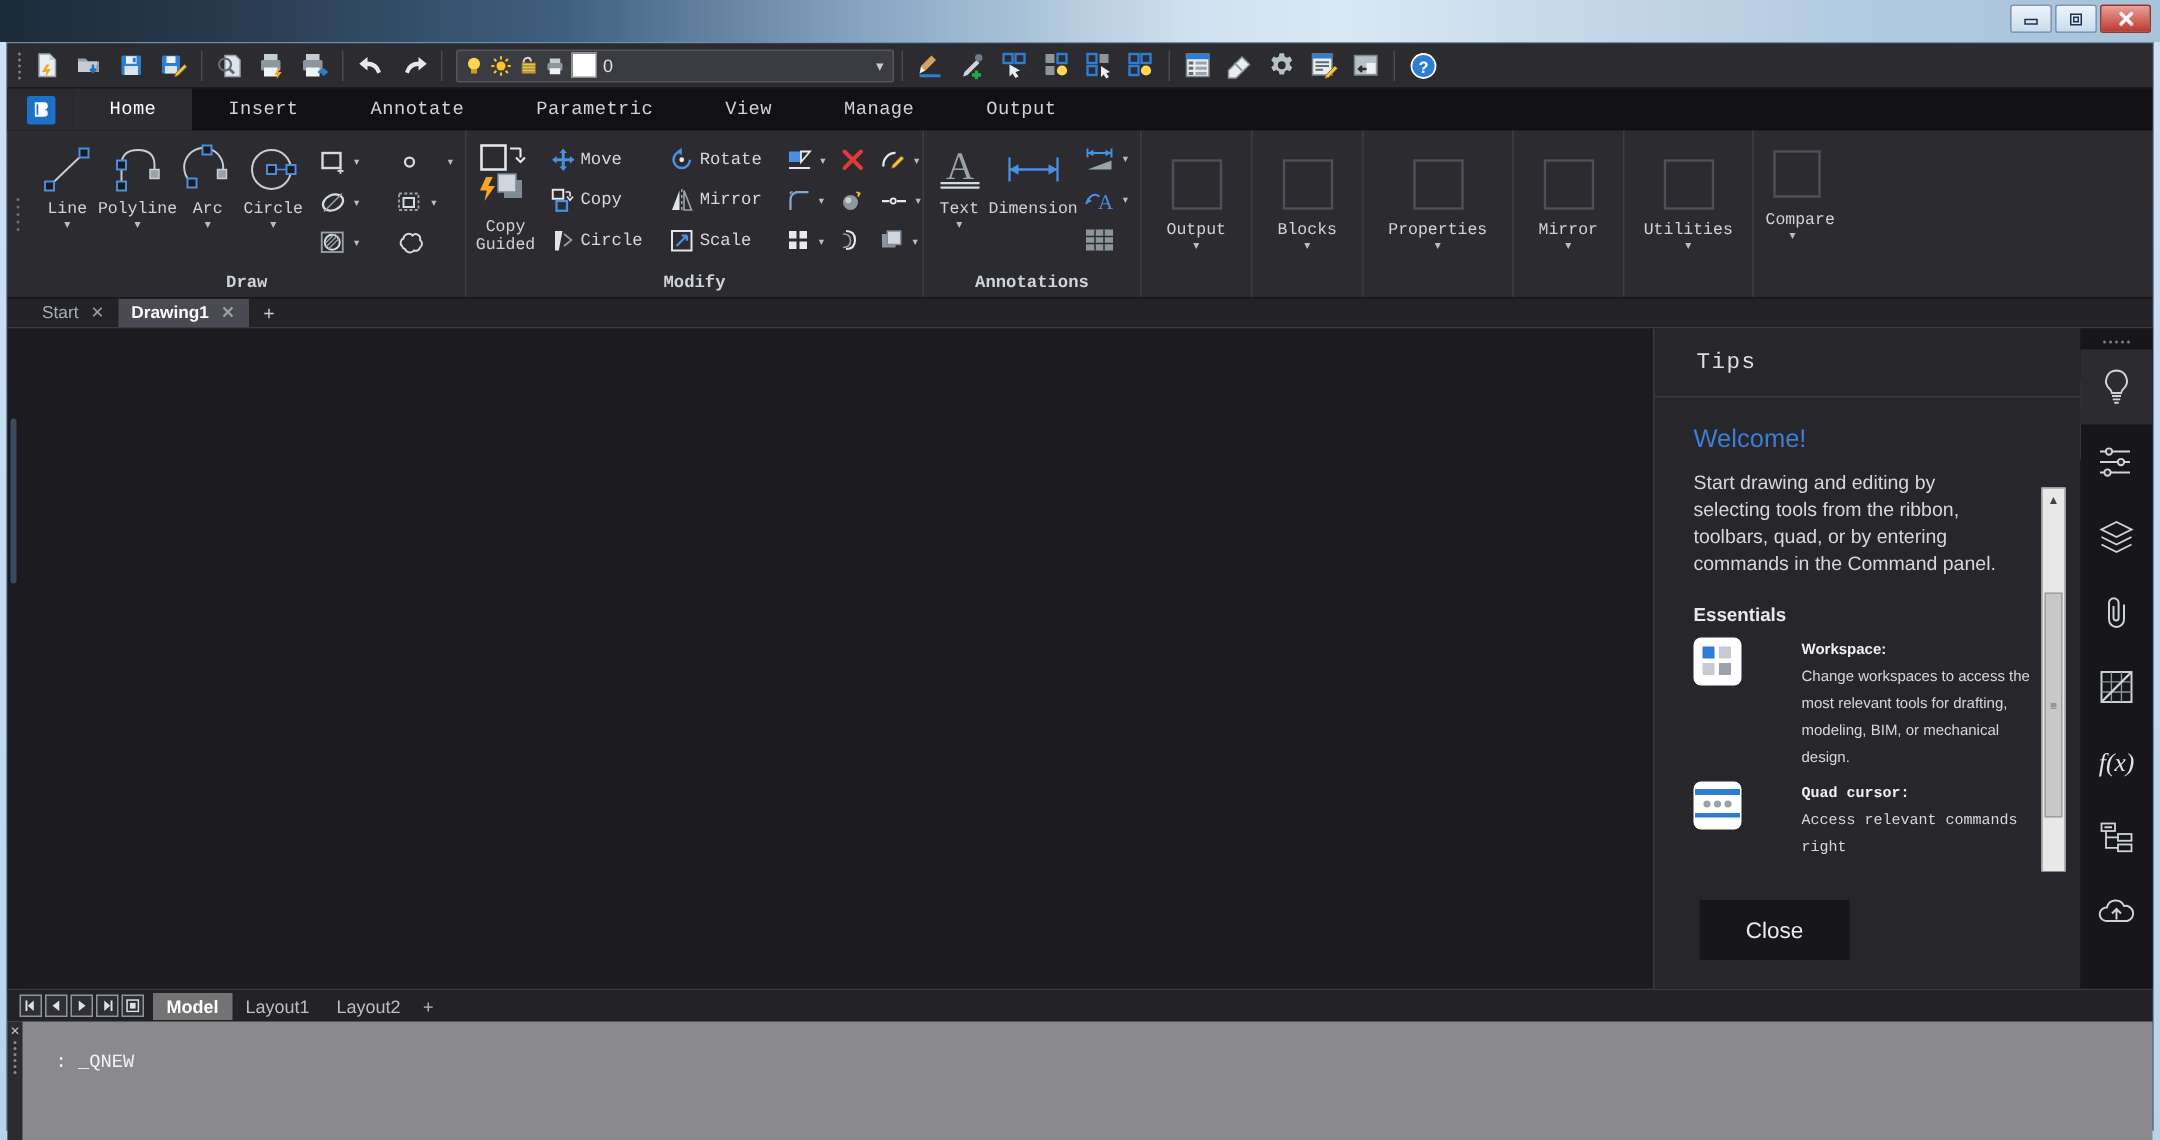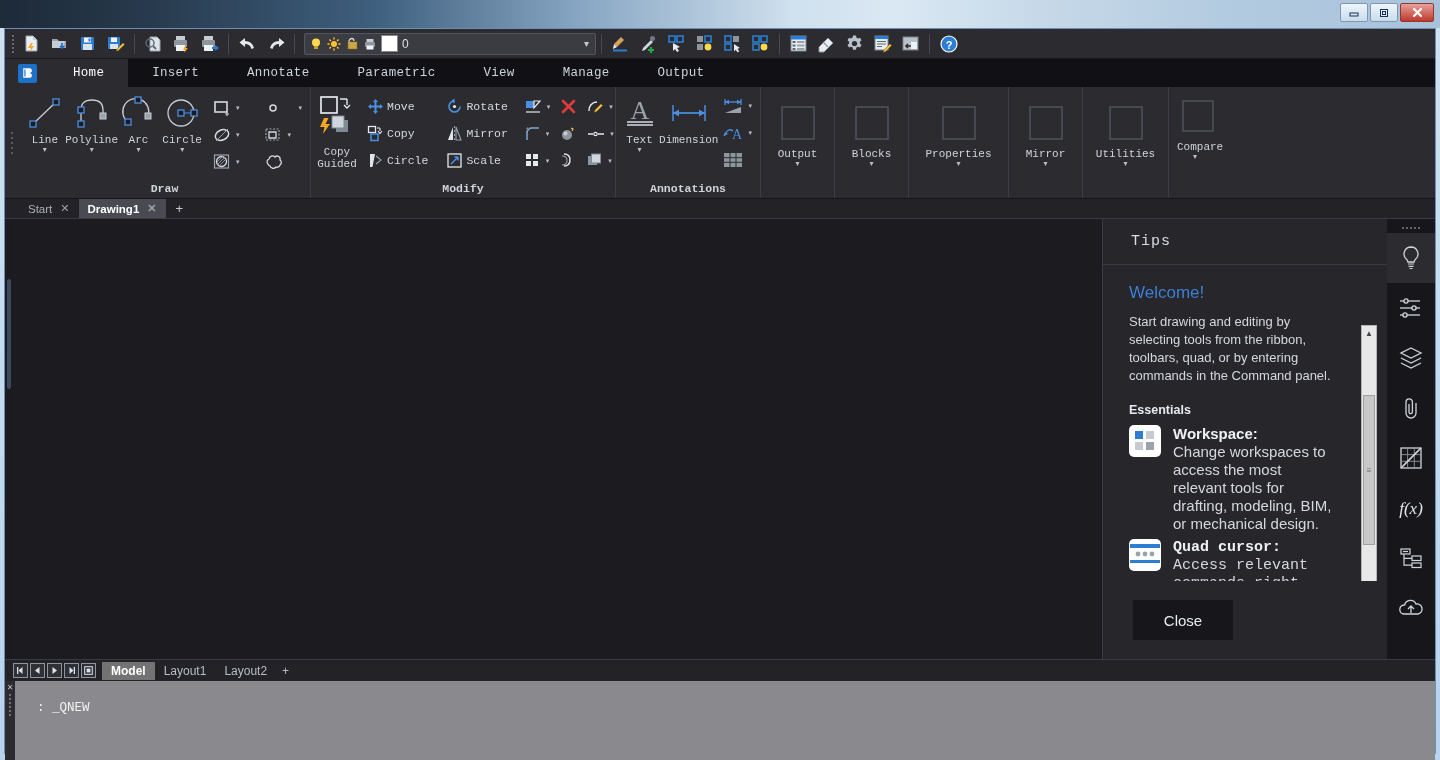--- a/index.html
+++ b/index.html
@@ -187,21 +187,21 @@
     font-family:"Liberation Mono",monospace;font-size:15px;color:#d8dde3;
     border-bottom:1px solid #3a3a42;letter-spacing:1px;
   }
   .tips-body{flex:1;position:relative;padding:18px 30px 0 26px;overflow:hidden;}
   .tips-welcome{color:#3c7fd4;font-size:17px;margin-bottom:10px;}
   .tips-p{color:#d4d8dd;font-size:13px;line-height:18px;}
   .tips-h{color:#e6eaee;font-size:12.5px;font-weight:bold;margin:18px 0 8px;}
   .tip-row{display:flex;gap:12px;margin-bottom:6px;}
   .tip-icon{width:32px;height:32px;border-radius:5px;background:#fff;flex:none;
     display:flex;align-items:center;justify-content:center;overflow:hidden;}
-  .tip-txt{font-size:15px;line-height:18px;color:#d4d8dd;}
+  .tip-txt{font-size:10px;line-height:18px;color:#d4d8dd;margin-left:28px;}
   .tip-txt b{color:#eef1f4;}
   .tips-scroll{
     position:absolute;right:10px;top:60px;width:16px;height:290px;background:#e8e8e8;
     border:1px solid #b4b4b4;display:flex;flex-direction:column;align-items:center;
   }
   .tips-scroll .arw{height:14px;display:flex;align-items:center;justify-content:center;font-size:8px;color:#444;width:100%;}
   .tips-scroll .thumbtrack{flex:1;width:100%;position:relative;}
   .tips-scroll .thumb{position:absolute;left:1px;right:1px;top:55px;height:150px;background:#c8c8c8;border:1px solid #a0a0a0;
     display:flex;align-items:center;justify-content:center;}
   .tips-foot{height:78px;display:flex;align-items:center;padding-left:30px;}

